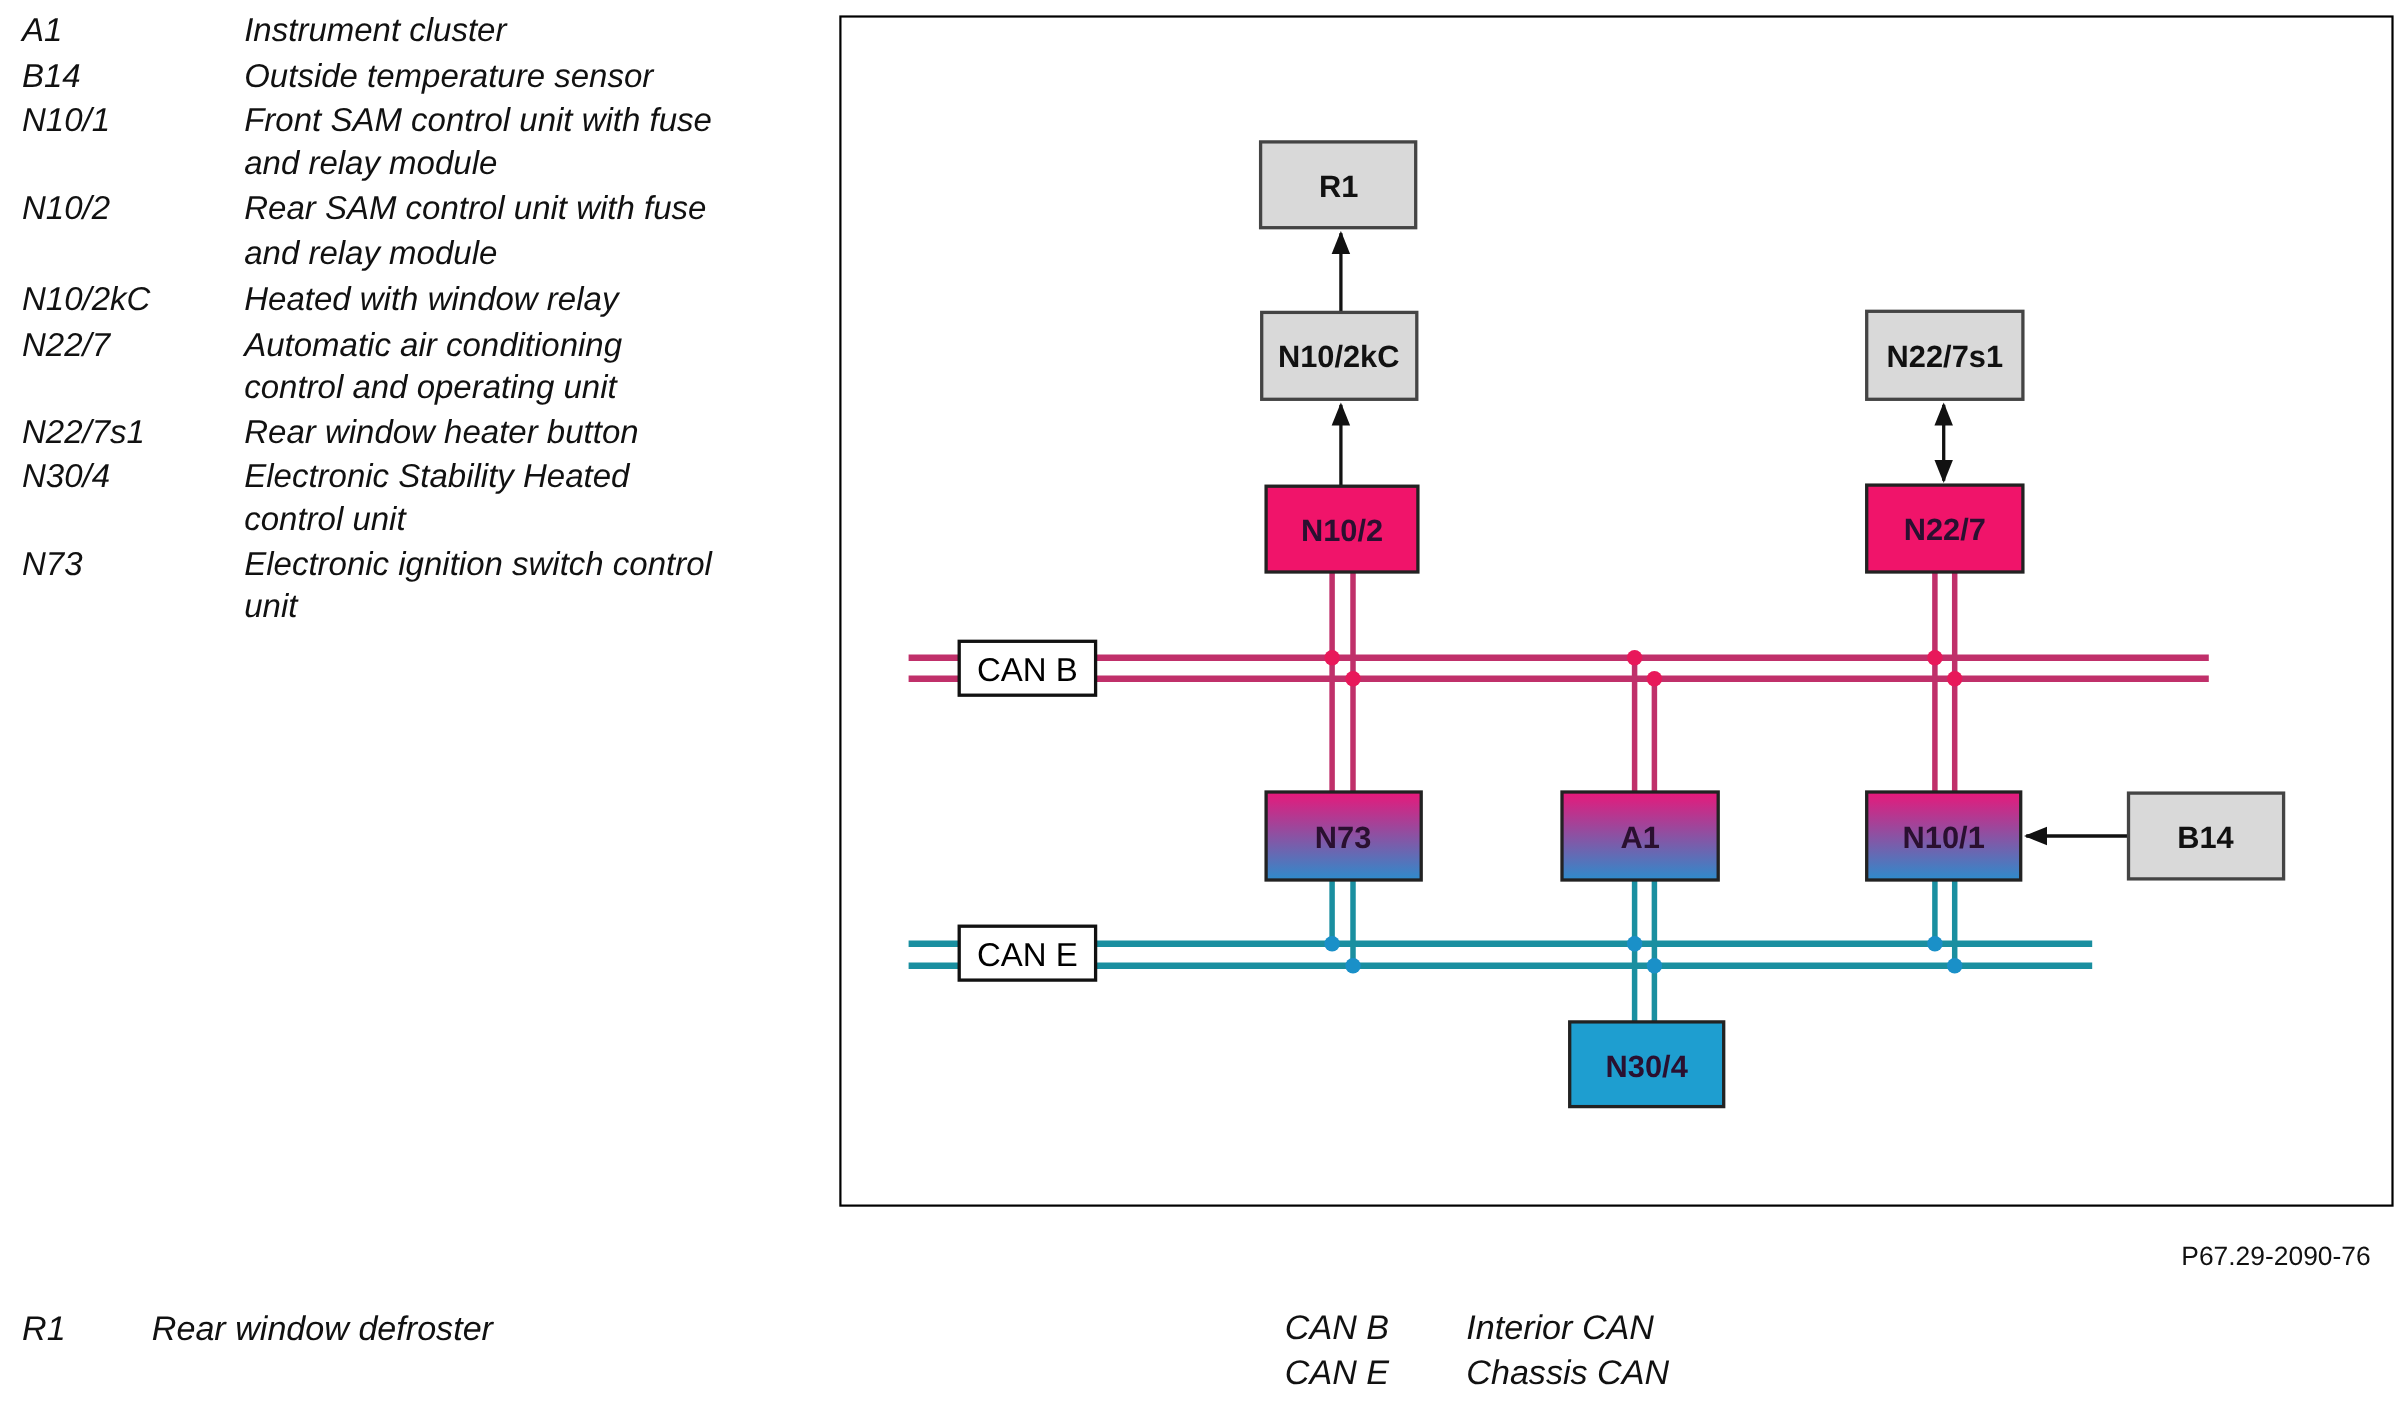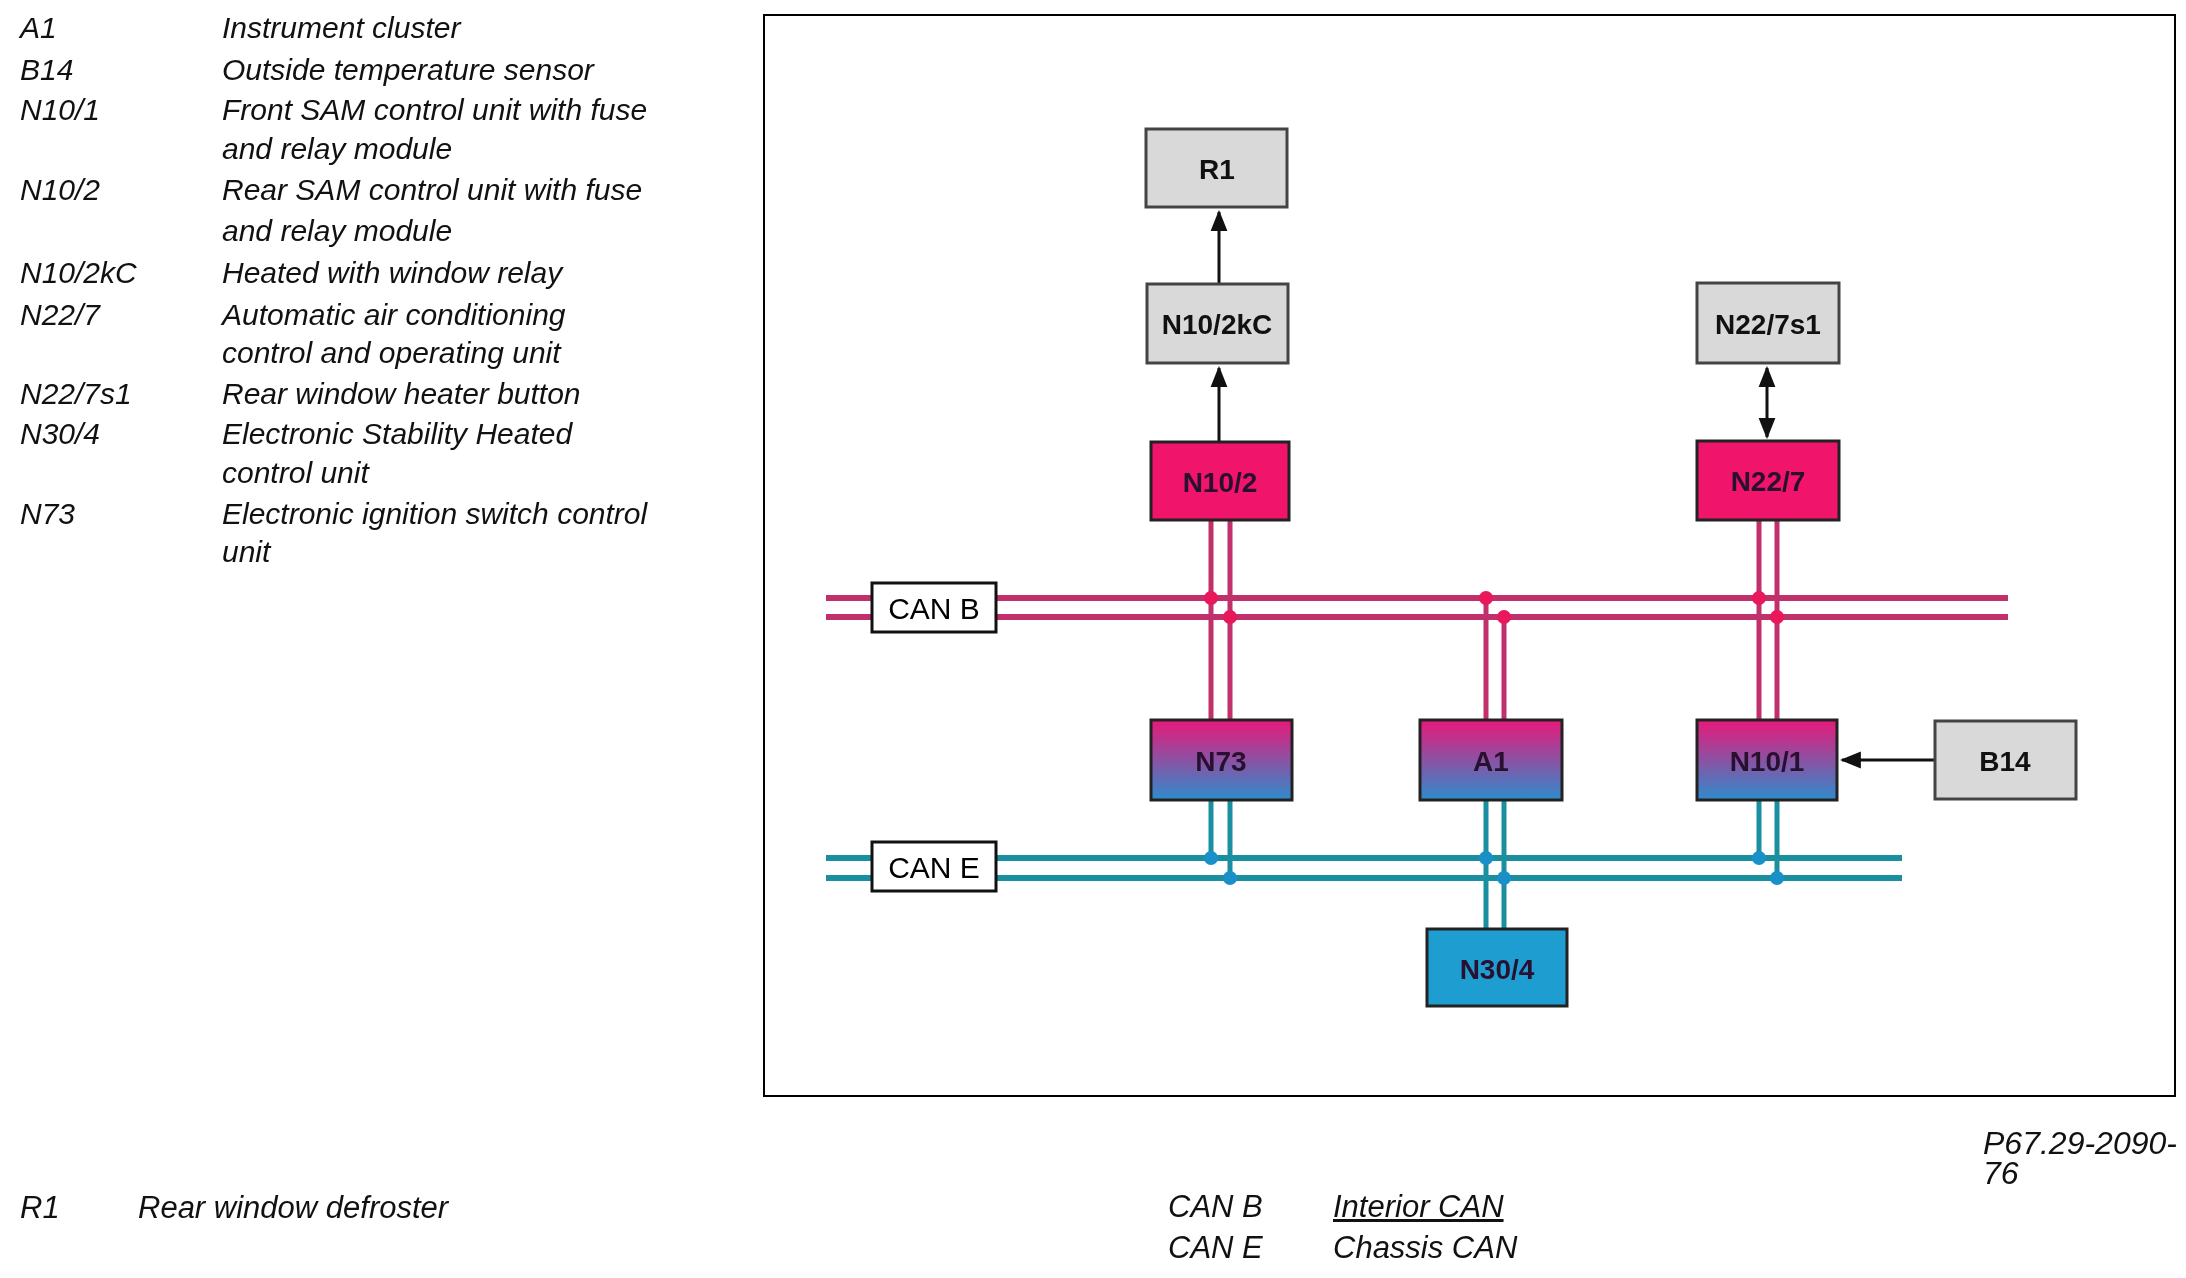--- a/index.html
+++ b/index.html
@@ -6,21 +6,21 @@
   body { width: 2186px; height: 1278px; position: relative; overflow: hidden;
          font-family: "Liberation Sans", sans-serif; color: #111; }
   .legend-row { position: absolute; font-style: italic; font-size: 30px; line-height: 40px; white-space: nowrap; }
   .legend-code { position: absolute; left: 20px; }
   .legend-desc { position: absolute; left: 222px; }
   #diagram-frame { position: absolute; left: 763px; top: 14px; width: 1413px; height: 1083px;
                    border: 2.5px solid #000; box-sizing: border-box; }
   #diagram-svg { position: absolute; left: 0; top: 0; }
   .node-label { font-family: "Liberation Sans", sans-serif; font-weight: bold; font-size: 28px; }
   .bus-label { font-family: "Liberation Sans", sans-serif; font-size: 30px; }
-  #figure-id { position: absolute; left: 1983px; top: 1128px; font-size: 32px; line-height: 30px; font-style: italic; }
+  #figure-id { position: absolute; left: 1983px; top: 1128px; font-size: 24px; line-height: 30px; }
   .bottom-legend { position: absolute; font-style: italic; font-size: 31px; line-height: 40px; white-space: nowrap; }
 </style>
 </head>
 <body>
 
 <div>
   <div class="legend-row" style="top:8px">
     <span class="legend-code">A1</span>
     <span class="legend-desc">Instrument cluster</span>
   </div>
@@ -202,21 +202,21 @@
 <div class="bottom-legend" style="left:20px; top:1188px;">
   <span>R1</span>
 </div>
 <div class="bottom-legend" style="left:138px; top:1188px;font-style:italic;">
   <span>Rear window defroster</span>
 </div>
 
 <div class="bottom-legend" style="left:1168px; top:1187px;">
   <span>CAN B</span>
 </div>
-<div class="bottom-legend" style="left:1333px; top:1187px;text-decoration:underline;">
+<div class="bottom-legend" style="left:1333px; top:1187px;">
   <span>Interior CAN</span>
 </div>
 <div class="bottom-legend" style="left:1168px; top:1228px;">
   <span>CAN E</span>
 </div>
 <div class="bottom-legend" style="left:1333px; top:1228px;text-align:right;">
   <span>Chassis CAN</span>
 </div>
 
 </body></html>

